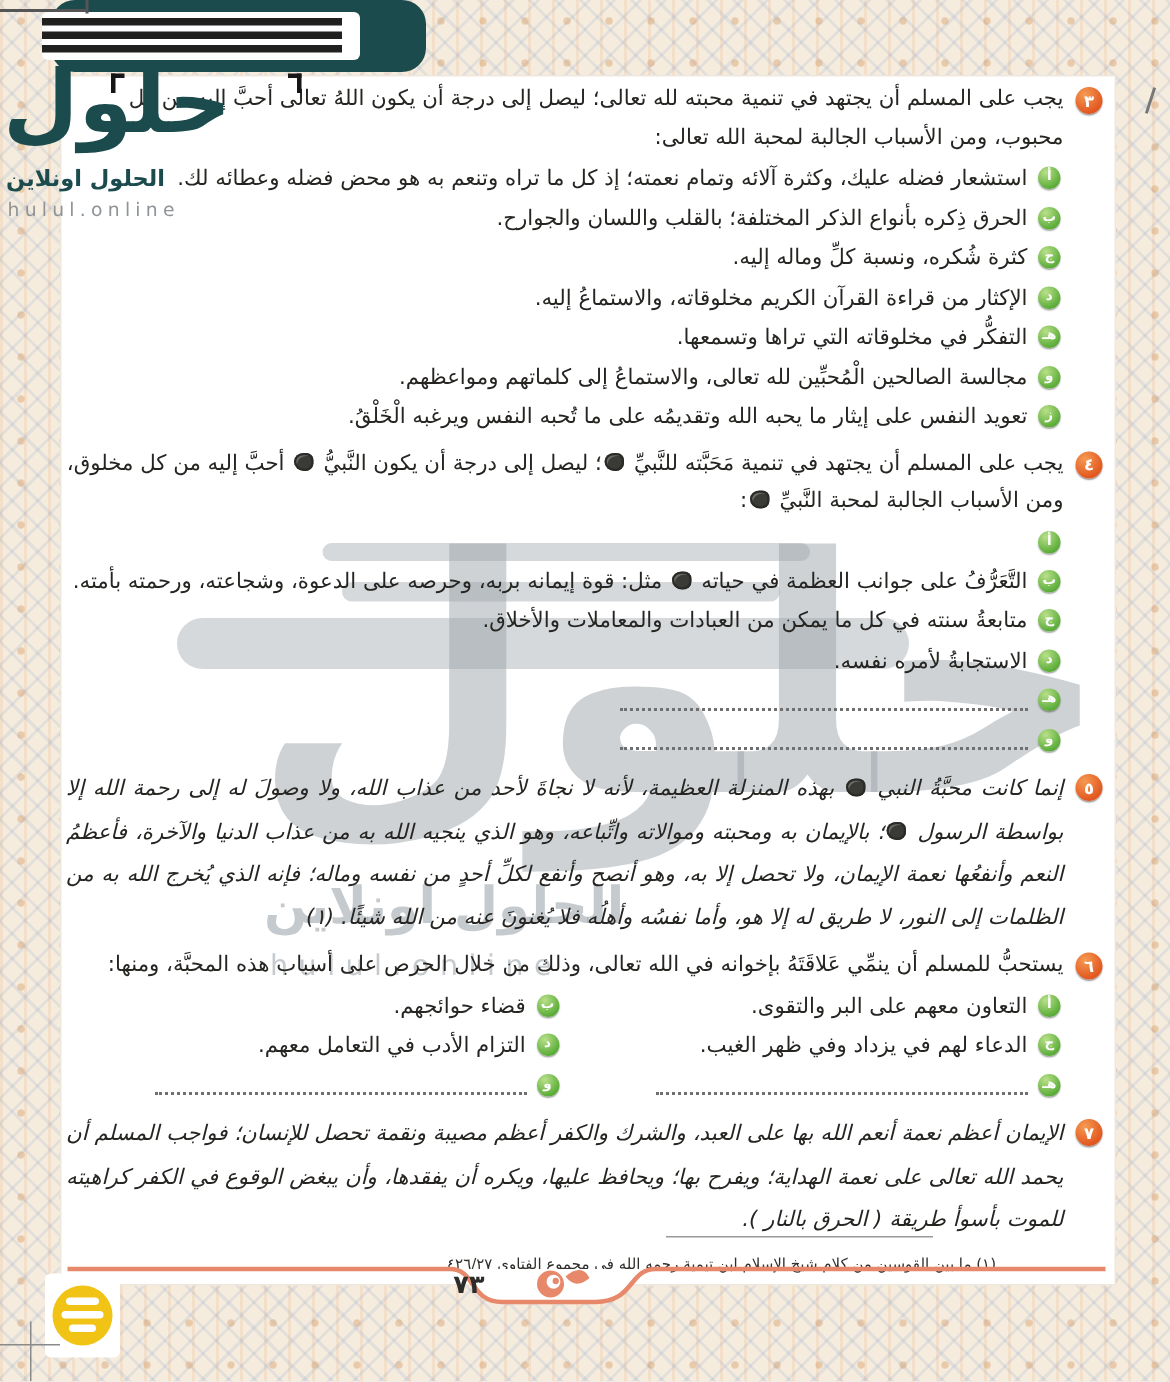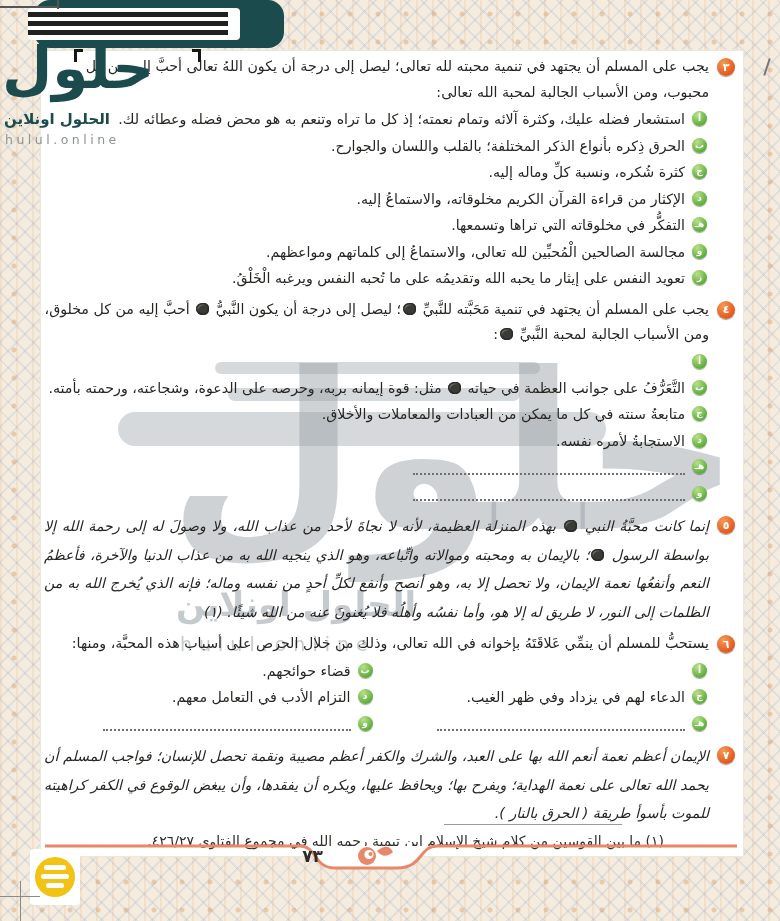--- a/index.html
+++ b/index.html
@@ -59,21 +59,21 @@
   .sub-badge{position:absolute;right:2px;top:5px;width:15px;height:15px;border-radius:50%;
     background:radial-gradient(circle at 35% 26%, #b9e08a, #56aa34 76%);
     color:#fff;font-size:9px;font-weight:bold;display:flex;align-items:center;justify-content:center;
     box-shadow:0 1px 1px rgba(0,0,0,.35);}
   .dots{display:inline-block;width:272px;height:13px;border-bottom:2px dotted #6f6f6f;vertical-align:middle;}
   .cols .dots{width:248px;}
   .pbuh{display:inline-block;width:13px;height:12px;background:#3a3a36;border-radius:55% 45% 50% 60%;
         vertical-align:-1px;margin:0 2px;box-shadow:inset 0 0 0 1.5px #2a2a27, inset 2px 2px 0 rgba(255,255,255,.25);}
   
   .footnote-rule{position:absolute;right:158px;bottom:96px;width:178px;height:1px;background:#9a9a98;z-index:3;}
-  .footnote{position:absolute;right:116px;bottom:72px;width:534px;direction:rtl;font-size:14px;
+  .footnote{position:absolute;right:116px;bottom:72px;width:534px;direction:rtl;font-size:10px;
             color:#2f2e2b;text-align:right;z-index:3;}
   
   .footer{position:absolute;left:45px;bottom:40px;width:692px;height:40px;z-index:4;}
   
   .elogo{position:absolute;left:30px;bottom:16px;width:50px;height:56px;background:#fff;z-index:4;
          display:flex;align-items:center;justify-content:center;border-radius:4px;}
   .elogo-circle{width:40px;height:40px;border-radius:50%;background:#f0c314;position:relative;overflow:hidden;}
   .elogo-circle .bar{position:absolute;background:#fff;height:5px;border-radius:3px;}
   .bar.b1{top:8px;left:9px;width:22px;}
   .bar.b2{top:17px;left:6px;width:28px;}
@@ -143,21 +143,21 @@
         </div>
       </div>
       <div class="item wide">
         <span class="num-badge">٥</span>
         <div class="txt item-text">إنما كانت محبَّةُ النبي <span class="pbuh" title="ﷺ"></span> بهذه المنزلة العظيمة، لأنه لا نجاةَ لأحد من عذاب الله، ولا وصولَ له إلى رحمة الله إلا بواسطة الرسول <span class="pbuh" title="ﷺ"></span>؛ بالإيمان به ومحبته وموالاته واتِّباعه، وهو الذي ينجيه الله به من عذاب الدنيا والآخرة، فأعظمُ النعم وأنفعُها نعمة الإيمان، ولا تحصل إلا به، وهو أنصح وأنفع لكلِّ أحدٍ من نفسه وماله؛ فإنه الذي يُخرج الله به من الظلمات إلى النور، لا طريق له إلا هو، وأما نفسُه وأهلُه فلا يُغنونَ عنه من الله شيئًا. (١)</div>
       </div>
       <div class="item">
         <span class="num-badge">٦</span>
         <div class="txt item-text">يستحبُّ للمسلم أن ينمِّي عَلاقَتَهُ بإخوانه في الله تعالى، وذلك من خلال الحرص على أسباب هذه المحبَّة، ومنها:</div>
         <div class="subs cols">
-          <div class="sub"><span class="sub-badge">أ</span></div>
+          <div class="sub"><span class="sub-badge">أ</span><span class="txt sub-text">التعاون معهم على البر والتقوى.</span></div>
           <div class="sub"><span class="sub-badge">ب</span><span class="txt sub-text">قضاء حوائجهم.</span></div>
           <div class="sub"><span class="sub-badge">ج</span><span class="txt sub-text">الدعاء لهم في يزداد وفي ظهر الغيب.</span></div>
           <div class="sub"><span class="sub-badge">د</span><span class="txt sub-text">التزام الأدب في التعامل معهم.</span></div>
           <div class="sub"><span class="sub-badge">هـ</span><span class="txt sub-text"><span class="dots"></span></span></div>
           <div class="sub"><span class="sub-badge">و</span><span class="txt sub-text"><span class="dots"></span></span></div>
         </div>
       </div>
       <div class="item wide">
         <span class="num-badge">٧</span>
         <div class="txt item-text">الإيمان أعظم نعمة أنعم الله بها على العبد، والشرك والكفر أعظم مصيبة ونقمة تحصل للإنسان؛ فواجب المسلم أن يحمد الله تعالى على نعمة الهداية؛ ويفرح بها؛ ويحافظ عليها، ويكره أن يفقدها، وأن يبغض الوقوع في الكفر كراهيته للموت بأسوأ طريقة ( الحرق بالنار ).</div>

